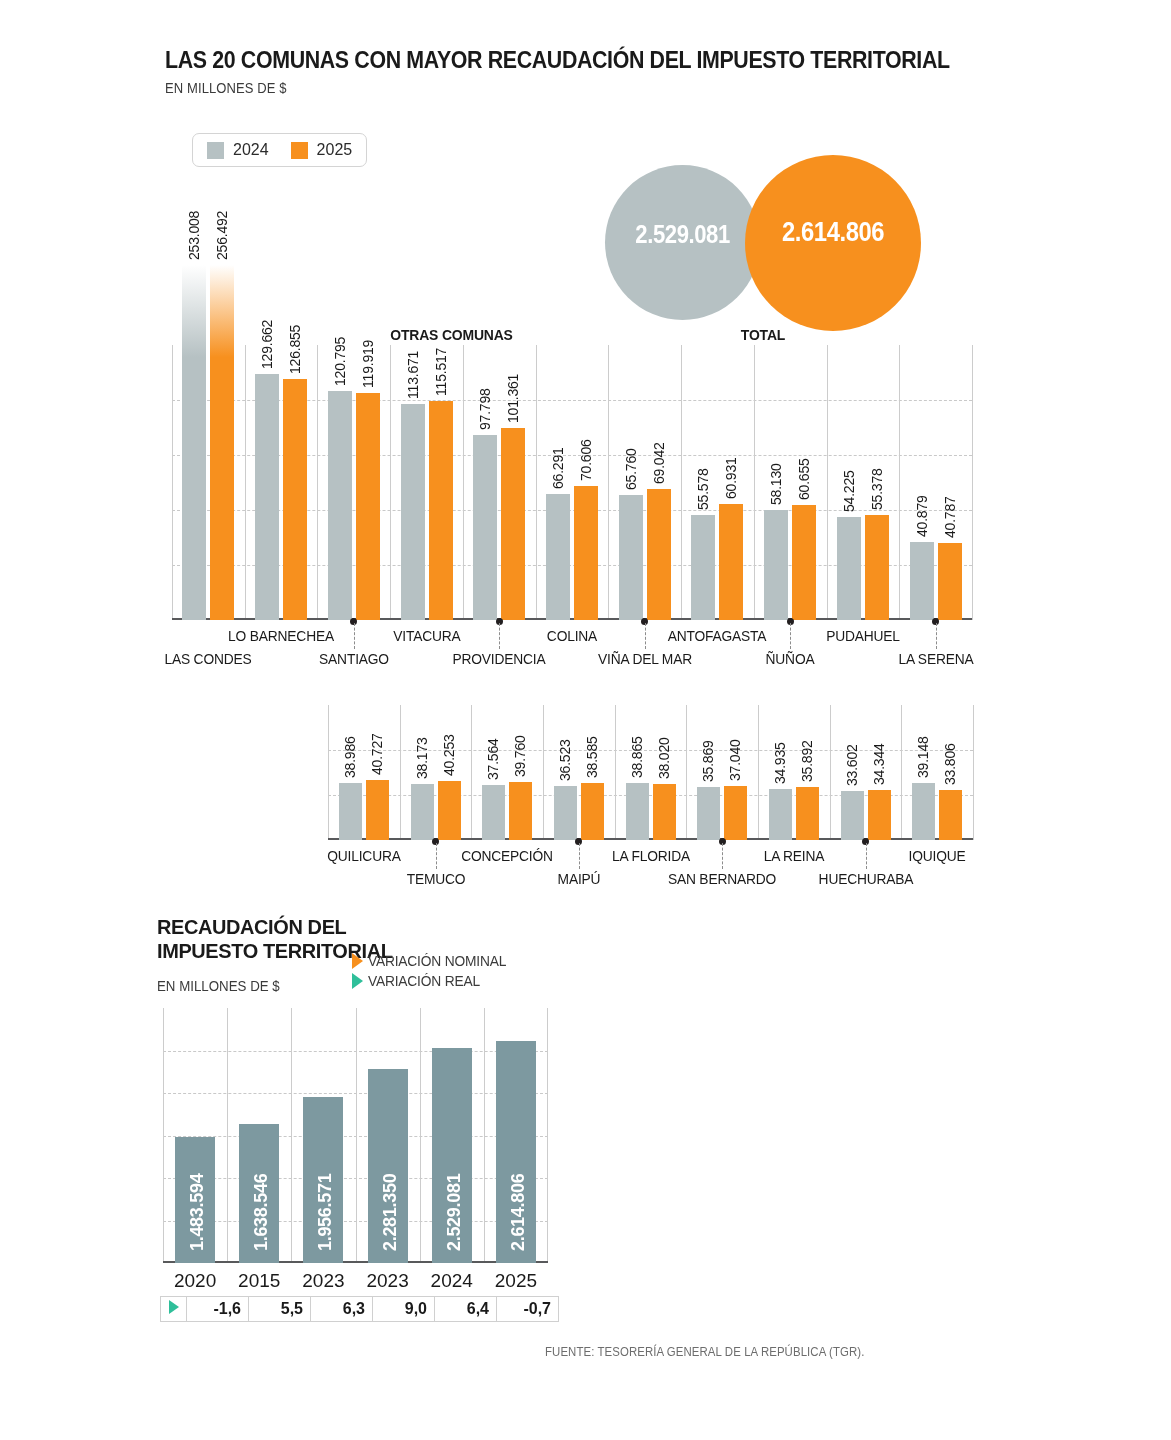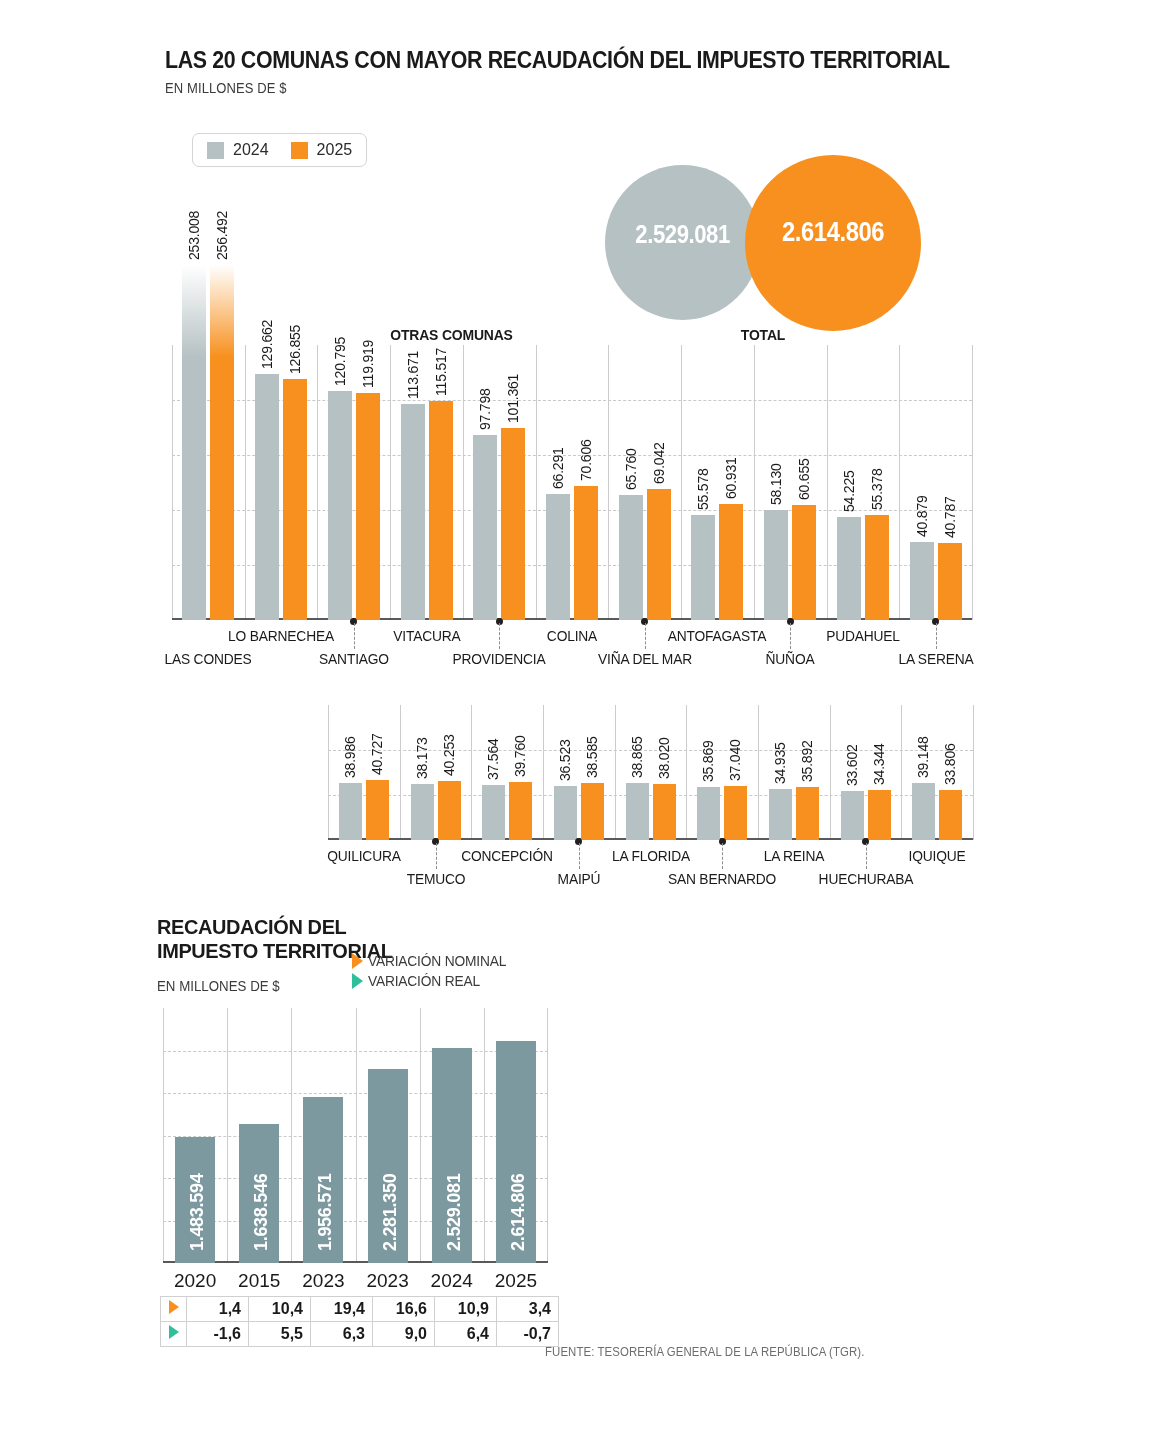--- a/index.html
+++ b/index.html
@@ -379,29 +379,20 @@
       <div class="yearlab" style="left: 227.167px; top: 1270px; width: 64.1667px;">2015</div>
       <div class="yearlab" style="left: 291.333px; top: 1270px; width: 64.1667px;">2023</div>
       <div class="yearlab" style="left: 355.5px; top: 1270px; width: 64.1667px;">2023</div>
       <div class="yearlab" style="left: 419.667px; top: 1270px; width: 64.1667px;">2024</div>
       <div class="yearlab" style="left: 483.833px; top: 1270px; width: 64.1667px;">2025</div>
     </div>
 
   <table id="vtable">
     <tbody id="vtable-body">
         <tr>
-          <td class="arrowcell"><span class="tri-sm" style="border-left: 10px solid rgb(247, 144, 30);"></span></td>
-          <td class="firstnum" style="width: 62px;">1,4</td>
-          <td style="width: 62px;">10,4</td>
-          <td style="width: 62px;">19,4</td>
-          <td style="width: 62px;">16,6</td>
-          <td style="width: 62px;">10,9</td>
-          <td style="width: 62px;">3,4</td>
-        </tr>
-        <tr>
           <td class="arrowcell"><span class="tri-sm" style="border-left: 10px solid rgb(47, 191, 154);"></span></td>
           <td class="firstnum" style="width: 62px;">-1,6</td>
           <td style="width: 62px;">5,5</td>
           <td style="width: 62px;">6,3</td>
           <td style="width: 62px;">9,0</td>
           <td style="width: 62px;">6,4</td>
           <td style="width: 62px;">-0,7</td>
         </tr>
       </tbody>
   </table>

